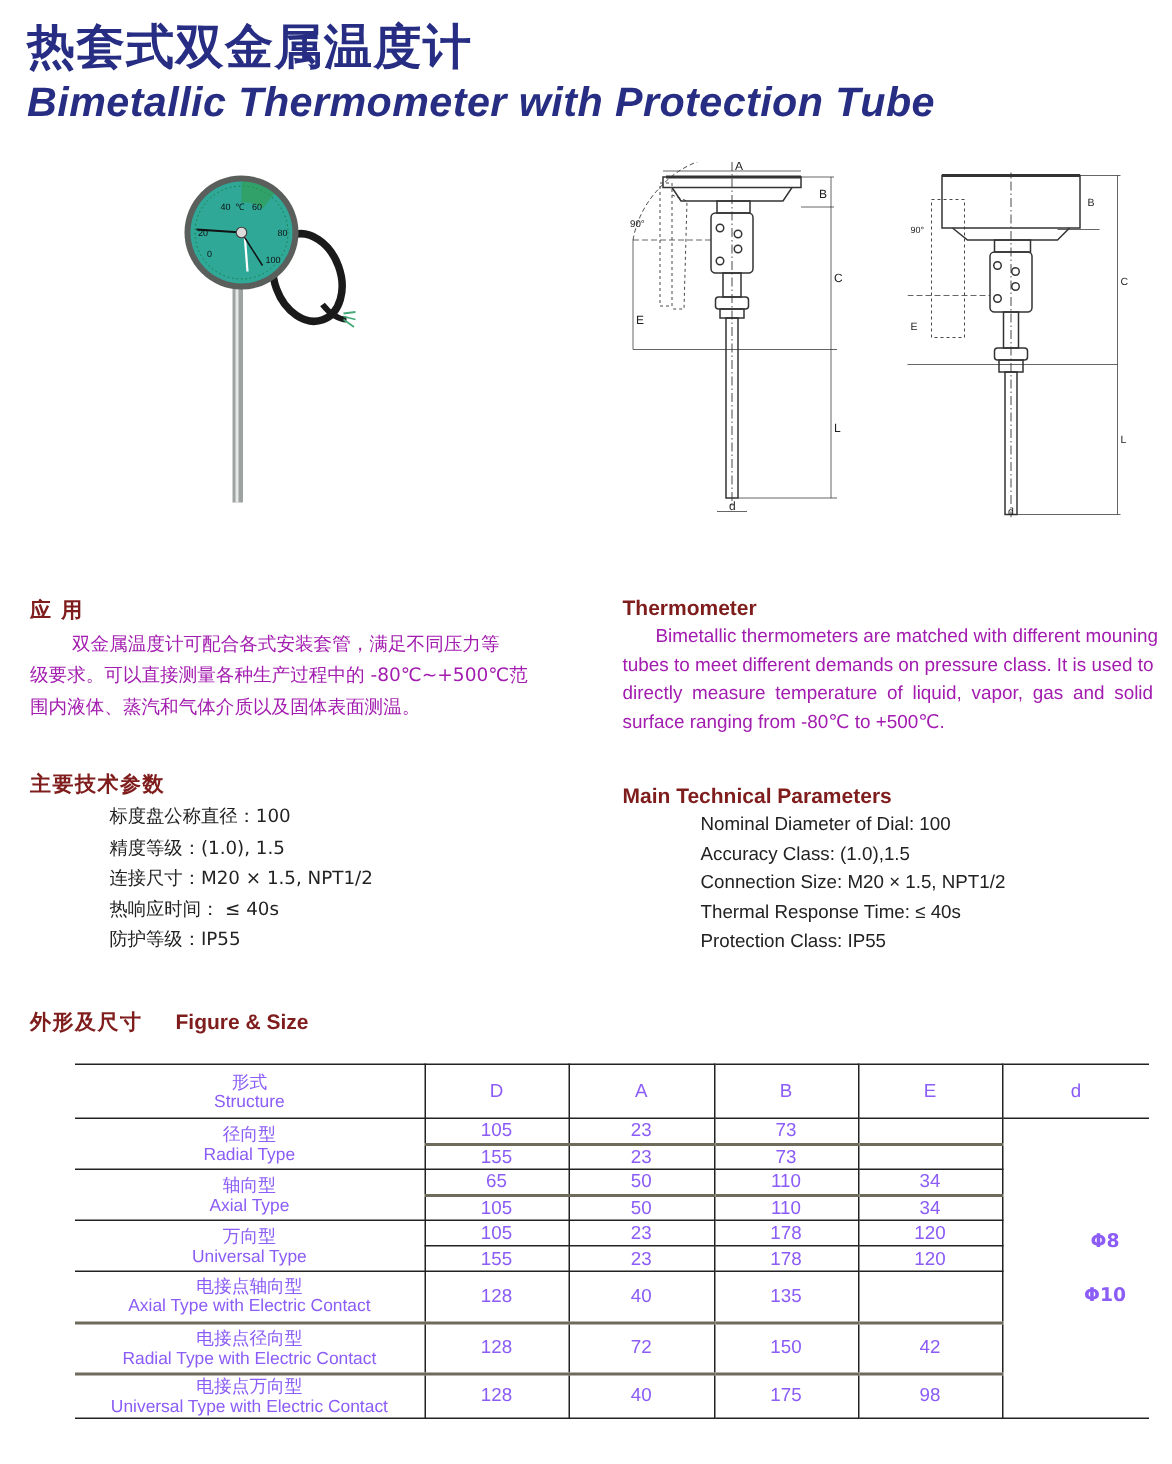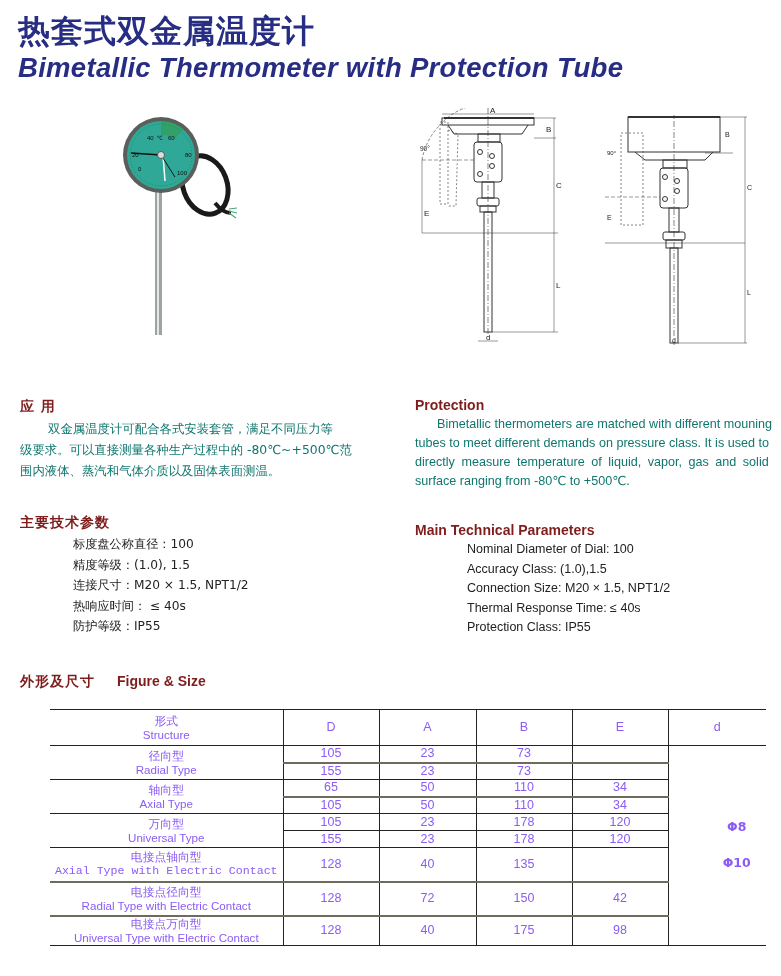--- a/index.html
+++ b/index.html
@@ -5,21 +5,21 @@
   html, body { margin: 0; padding: 0; background: #ffffff; }
   body { width: 781px; height: 976px; position: relative; overflow: hidden;
          font-family: "Liberation Sans", "DejaVu Sans", sans-serif; color: #222; }
   .abs { position: absolute; }
   .title-cn { left: 18px; top: 10px; font-size: 32px; font-weight: bold; color: #262d83;
               font-family: "DejaVu Sans", sans-serif; letter-spacing: 1px; }
   .title-en { left: 18px; top: 52px; font-size: 27.5px; font-weight: bold; font-style: italic;
               color: #262d83; font-family: "Liberation Sans", sans-serif; letter-spacing: 0.3px; }
   .heading { font-weight: bold; color: #7f1d1d; font-size: 14px; }
   .heading-cn { font-family: "DejaVu Sans", sans-serif; font-size: 14px; letter-spacing: 1px; }
-  .para { font-size: 12.6px; line-height: 19px; color: #0f766e; }
+  .para { font-size: 12.6px; line-height: 19px; color: #a21caf; }
   .para-cn { font-family: "DejaVu Sans", sans-serif; font-size: 12.4px; line-height: 21px; }
   .param-list { font-size: 12.5px; color: #222; }
   .param-list div { height: 19.5px; line-height: 19.5px; white-space: nowrap; }
   .param-cn div { font-family: "DejaVu Sans", sans-serif; font-size: 12.2px; height: 20.5px; line-height: 20.5px; }
   
   table.spec { position: absolute; left: 50px; top: 709px; width: 716px; border-collapse: collapse;
                font-size: 12.5px; color: #8b5cf6; }
   table.spec td { border: 1px solid #222; text-align: center; padding: 0; line-height: 15px; vertical-align: middle; }
   table.spec tr > td:first-child { border-left: none; }
   table.spec tr > td.last { border-right: none; }
@@ -142,21 +142,21 @@
   </g>
 </svg>
 
 <div class="abs heading heading-cn" style="left:20px; top:398px;">应 用</div>
 <div class="abs para para-cn" style="left:20px; top:418px; width:370px;">
   <div style="text-indent:28px;">双金属温度计可配合各式安装套管，满足不同压力等</div>
   <div>级要求。可以直接测量各种生产过程中的 -80℃~+500℃范</div>
   <div>围内液体、蒸汽和气体介质以及固体表面测温。</div>
 </div>
 
-<div class="abs heading" style="left:415px; top:397px;">Protection</div>
+<div class="abs heading" style="left:415px; top:397px;">Thermometer</div>
 <div class="abs para" style="left:415px; top:415px; width:355px;">
   <div style="text-indent:22px; white-space:nowrap;">Bimetallic thermometers are matched with different mouning</div>
   <div style="white-space:nowrap;">tubes to meet different demands on pressure class. It is used to</div>
   <div style="white-space:nowrap; word-spacing:3px;">directly measure temperature of liquid, vapor, gas and solid</div>
   <div style="white-space:nowrap;">surface ranging from -80℃ to +500℃.</div>
 </div>
 
 <div class="abs heading heading-cn" style="left:20px; top:514px;">主要技术参数</div>
 <div class="abs param-list param-cn" style="left:73px; top:534px;">
   <div>标度盘公称直径：100</div>
@@ -252,21 +252,21 @@
   <tr style="height:17px;">
     <td class="val">155</td>
     <td class="val">23</td>
     <td class="val">178</td>
     <td class="val">120</td>
   </tr>
 
   <tr style="height:34px;">
     <td class="cn">
       <div>电接点轴向型</div>
-      <div class="en-small" style="font-family:Liberation Mono, monospace;text-align:center;">Axial Type with Electric Contact</div>
+      <div class="en-small" style="font-family:Liberation Sans, sans-serif;text-align:center;">Axial Type with Electric Contact</div>
     </td>
     <td class="val">128</td>
     <td class="val">40</td>
     <td class="val">135</td>
     <td class="val"></td>
   </tr>
 
   <tr class="bold-line" style="height:34px;">
     <td class="cn val">
       <div>电接点径向型</div>

